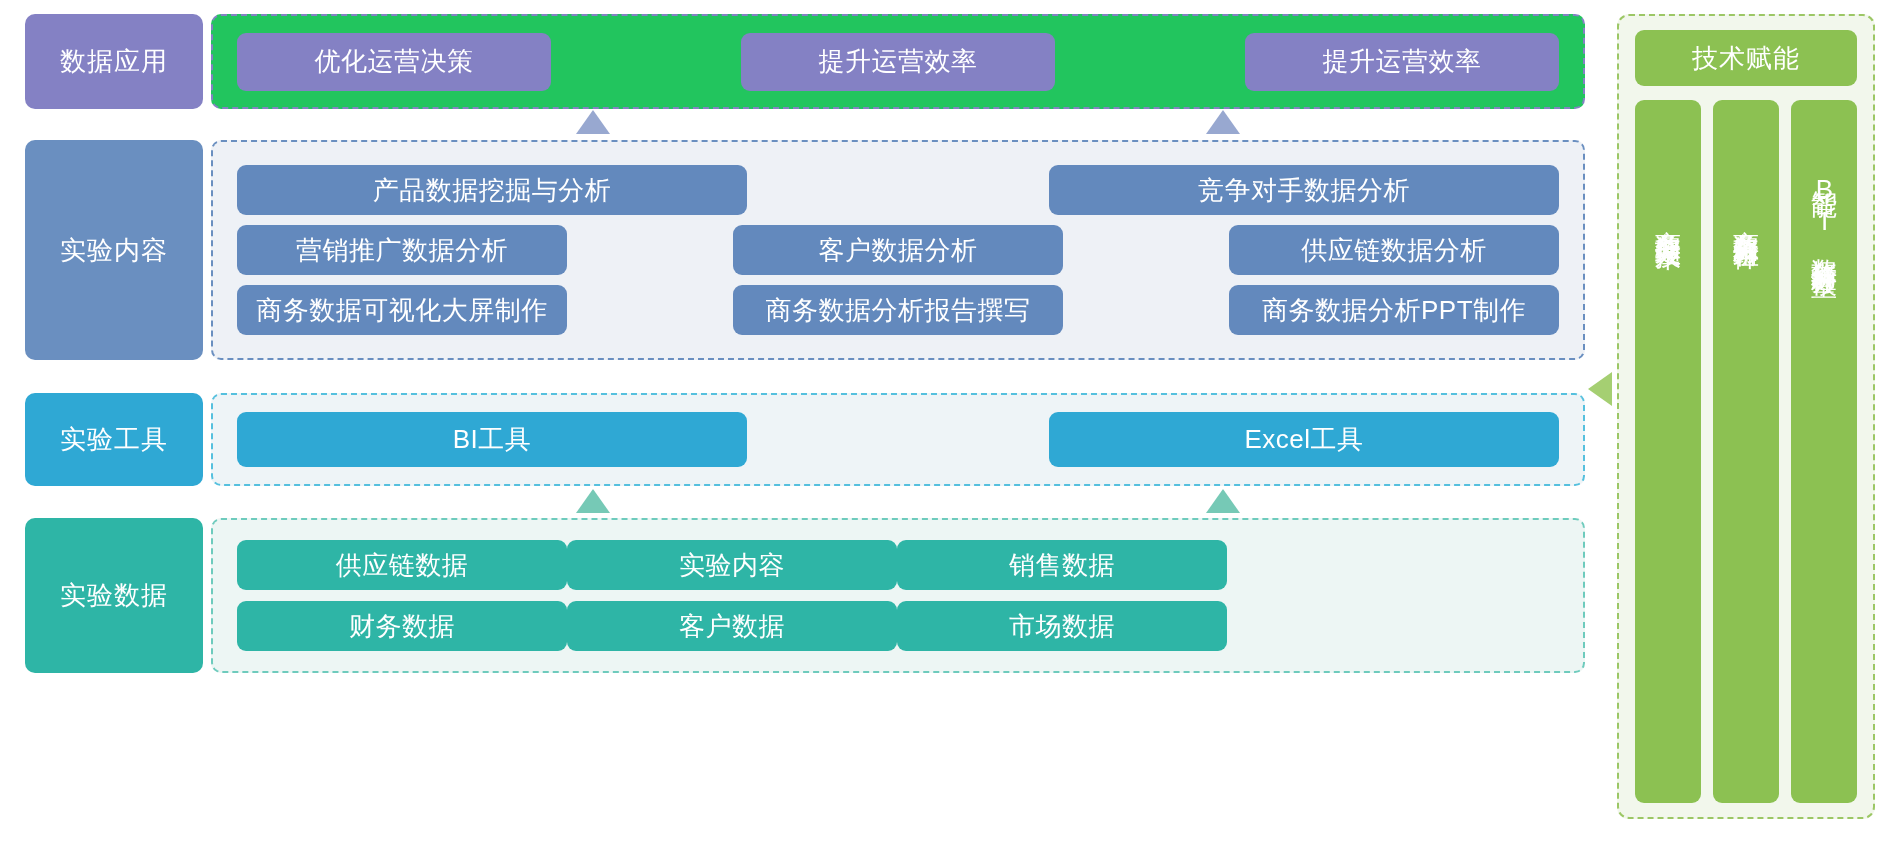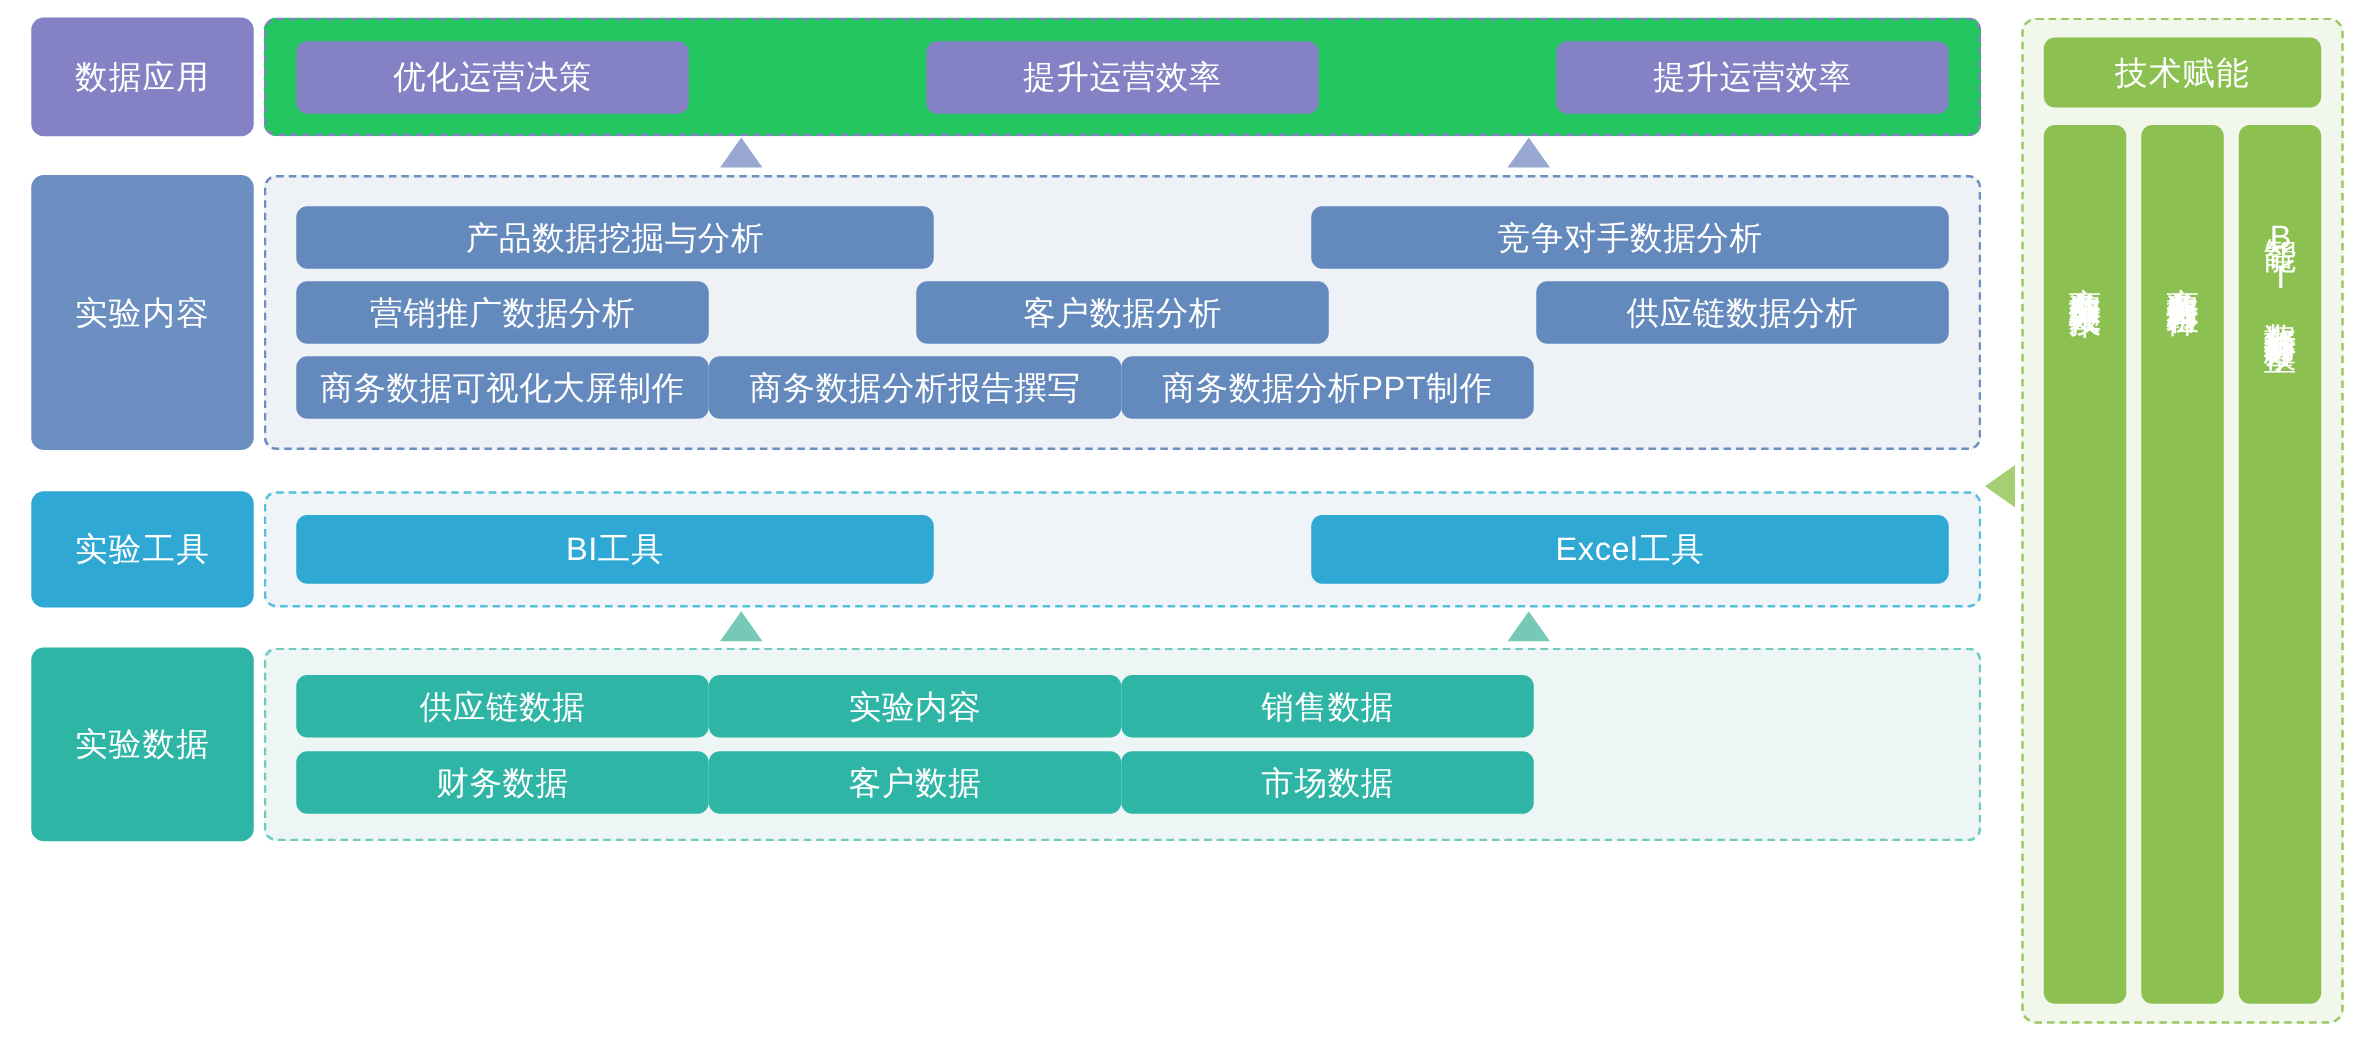--- a/index.html
+++ b/index.html
@@ -83,21 +83,21 @@
     border: 2px dashed #6a8fc0;
     padding: 10px 24px;
     gap: 10px;
   }
   #row-content .chip { background: #6389bd; height: 50px; }
   #row-content .line-a { justify-content: space-between; }
   #row-content .line-a .chip:nth-child(1) { width: 510px; }
   #row-content .line-a .chip:nth-child(2) { width: 510px; }
   #row-content .line-b { justify-content: space-between; }
   #row-content .line-b .chip { width: 330px; }
-  #row-content .line-c { justify-content: flex-start; }
+  #row-content .line-c { justify-content: space-between; }
   #row-content .line-c .chip { width: 330px; }
 
   
   #row-tools { left: 25px; top: 393px; width: 1560px; height: 93px; }
   #row-tools .row-label { width: 178px; background: #2fa8d4; }
   #row-tools .row-body {
     margin-left: 8px;
     background: #eef4f7;
     border: 2px dashed #55c0de;
     padding: 0 24px;

